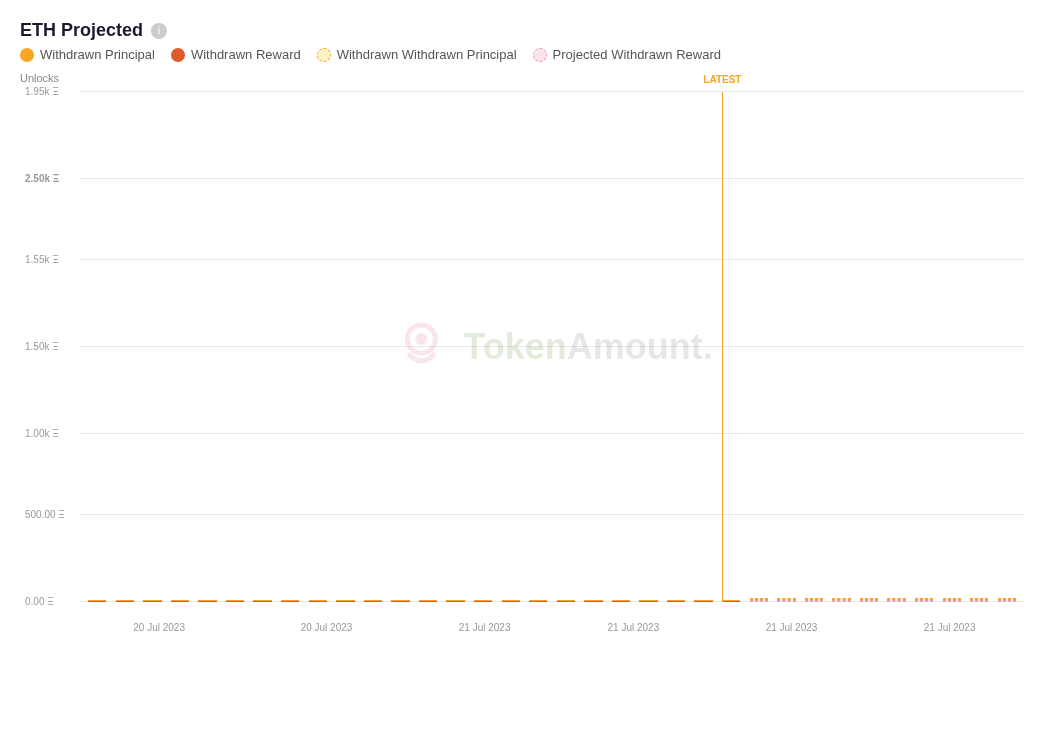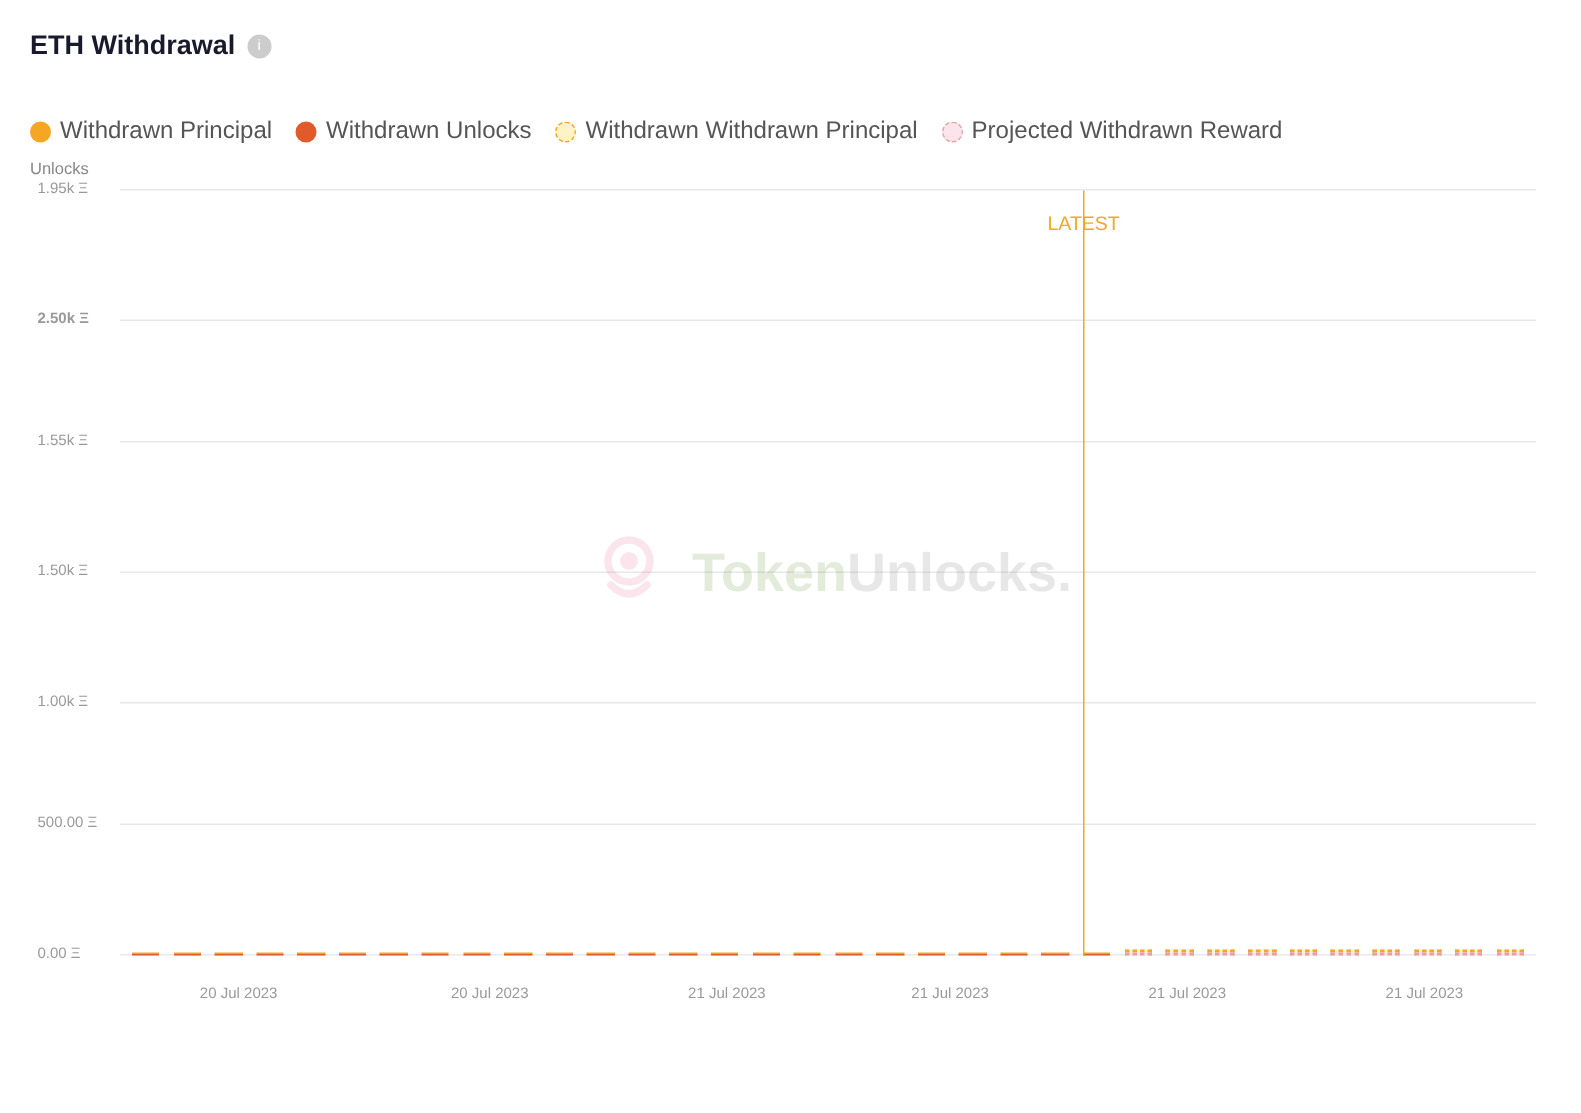--- a/index.html
+++ b/index.html
@@ -48,23 +48,22 @@
     .legend-row {
       display: flex;
       flex-wrap: wrap;
       gap: 16px;
       align-items: center;
     }
     .legend-item {
       display: flex;
       align-items: center;
       gap: 6px;
-      font-size: 16px;
+      font-size: 13px;
       color: #555;
-      margin-top: 32px;
     }
     .legend-dot {
       width: 14px;
       height: 14px;
       border-radius: 50%;
     }
     .legend-dot.withdrawn-principal { background: #f5a623; }
     .legend-dot.withdrawn-reward { background: #e05a2b; }
     .legend-dot.projected-principal {
       background: #fef3c7;
@@ -171,31 +170,31 @@
     .watermark-text span {
       color: #555;
     }
   </style>
 </head>
 <body>
 
 <div class="chart-container">
   <div class="header">
     <div class="title-row">
-      <span class="chart-title">ETH Withdrawal</span>
+      <span class="chart-title">ETH Projected</span>
       <div class="info-icon">i</div>
     </div>
     <div class="legend-row">
       <div class="legend-item">
         <div class="legend-dot withdrawn-principal"></div>
         <span>Withdrawn Principal</span>
       </div>
       <div class="legend-item">
         <div class="legend-dot withdrawn-reward"></div>
-        <span>Withdrawn Unlocks</span>
+        <span>Withdrawn Reward</span>
       </div>
       <div class="legend-item">
         <div class="legend-dot projected-principal"></div>
         <span>Withdrawn Withdrawn Principal</span>
       </div>
       <div class="legend-item">
         <div class="legend-dot projected-reward"></div>
         <span>Projected Withdrawn Reward</span>
       </div>
     </div>
@@ -225,21 +224,21 @@
             <span class="y-label">500.00 Ξ</span>
           </div>
           <div class="grid-line" style="bottom: 0%;">
             <span class="y-label">0.00 Ξ</span>
           </div>
         </div>
 
       <div class="bars-area" id="bars-area">
 
       <div style="position: absolute; top: 0px; bottom: 0px; left: 68%; width: 1px; background: rgb(245, 166, 35); z-index: 10;">
-            <div style="position: absolute; top: -18px; left: 50%; transform: translateX(-50%); font-size: 13px; font-weight: 400; color: rgb(245, 166, 35); white-space: nowrap; margin-top: 32px;">LATEST</div>
+            <div style="position: absolute; top: -18px; left: 50%; transform: translateX(-50%); font-size: 10px; font-weight: 700; color: rgb(245, 166, 35); white-space: nowrap;">LATEST</div>
           </div>
           <div class="bar-group">
             <div class="bar-stack" style="width: 100%; display: flex; flex-direction: column-reverse; align-items: center; justify-content: flex-start;">
               <div class="bar-segment reward" style="width: 75%; height: 4.44444%;"></div>
               <div class="bar-segment principal" style="width: 75%; height: 8.88889%;"></div>
             </div>
           </div>
           <div class="bar-group">
             <div class="bar-stack" style="width: 100%; display: flex; flex-direction: column-reverse; align-items: center; justify-content: flex-start;">
               <div class="bar-segment reward" style="width: 75%; height: 5.55556%;"></div>
@@ -440,21 +439,21 @@
           </div>
         </div>
 
       <div class="watermark">
         <svg class="watermark-icon" viewBox="0 0 60 60" xmlns="http://www.w3.org/2000/svg">
           <circle cx="30" cy="22" r="14" fill="none" stroke="#e05a8a" stroke-width="5"></circle>
           <path d="M18 38 Q30 50 42 38" fill="none" stroke="#e05a8a" stroke-width="5" stroke-linecap="round"></path>
           <circle cx="30" cy="22" r="6" fill="#e05a8a"></circle>
         </svg>
         <div class="watermark-text">
-          <span style="color:#4d7c0f;font-weight:700;">Token</span><span style="color:#666;">Unlocks.</span>
+          <span style="color:#4d7c0f;font-weight:700;">Token</span><span style="color:#666;">Amount.</span>
         </div>
       </div>
     </div>
 
     <div style="position:absolute;bottom:0;left:74px;right:10px;height:30px;" id="x-axis">
         <div style="position: absolute; left: 7%; transform: translateX(-50%); font-size: 10px; color: rgb(153, 153, 153); white-space: nowrap;">20 Jul 2023</div>
         <div style="position: absolute; left: 25%; transform: translateX(-50%); font-size: 10px; color: rgb(153, 153, 153); white-space: nowrap;">20 Jul 2023</div>
         <div style="position: absolute; left: 42%; transform: translateX(-50%); font-size: 10px; color: rgb(153, 153, 153); white-space: nowrap;">21 Jul 2023</div>
         <div style="position: absolute; left: 58%; transform: translateX(-50%); font-size: 10px; color: rgb(153, 153, 153); white-space: nowrap;">21 Jul 2023</div>
         <div style="position: absolute; left: 75%; transform: translateX(-50%); font-size: 10px; color: rgb(153, 153, 153); white-space: nowrap;">21 Jul 2023</div>

